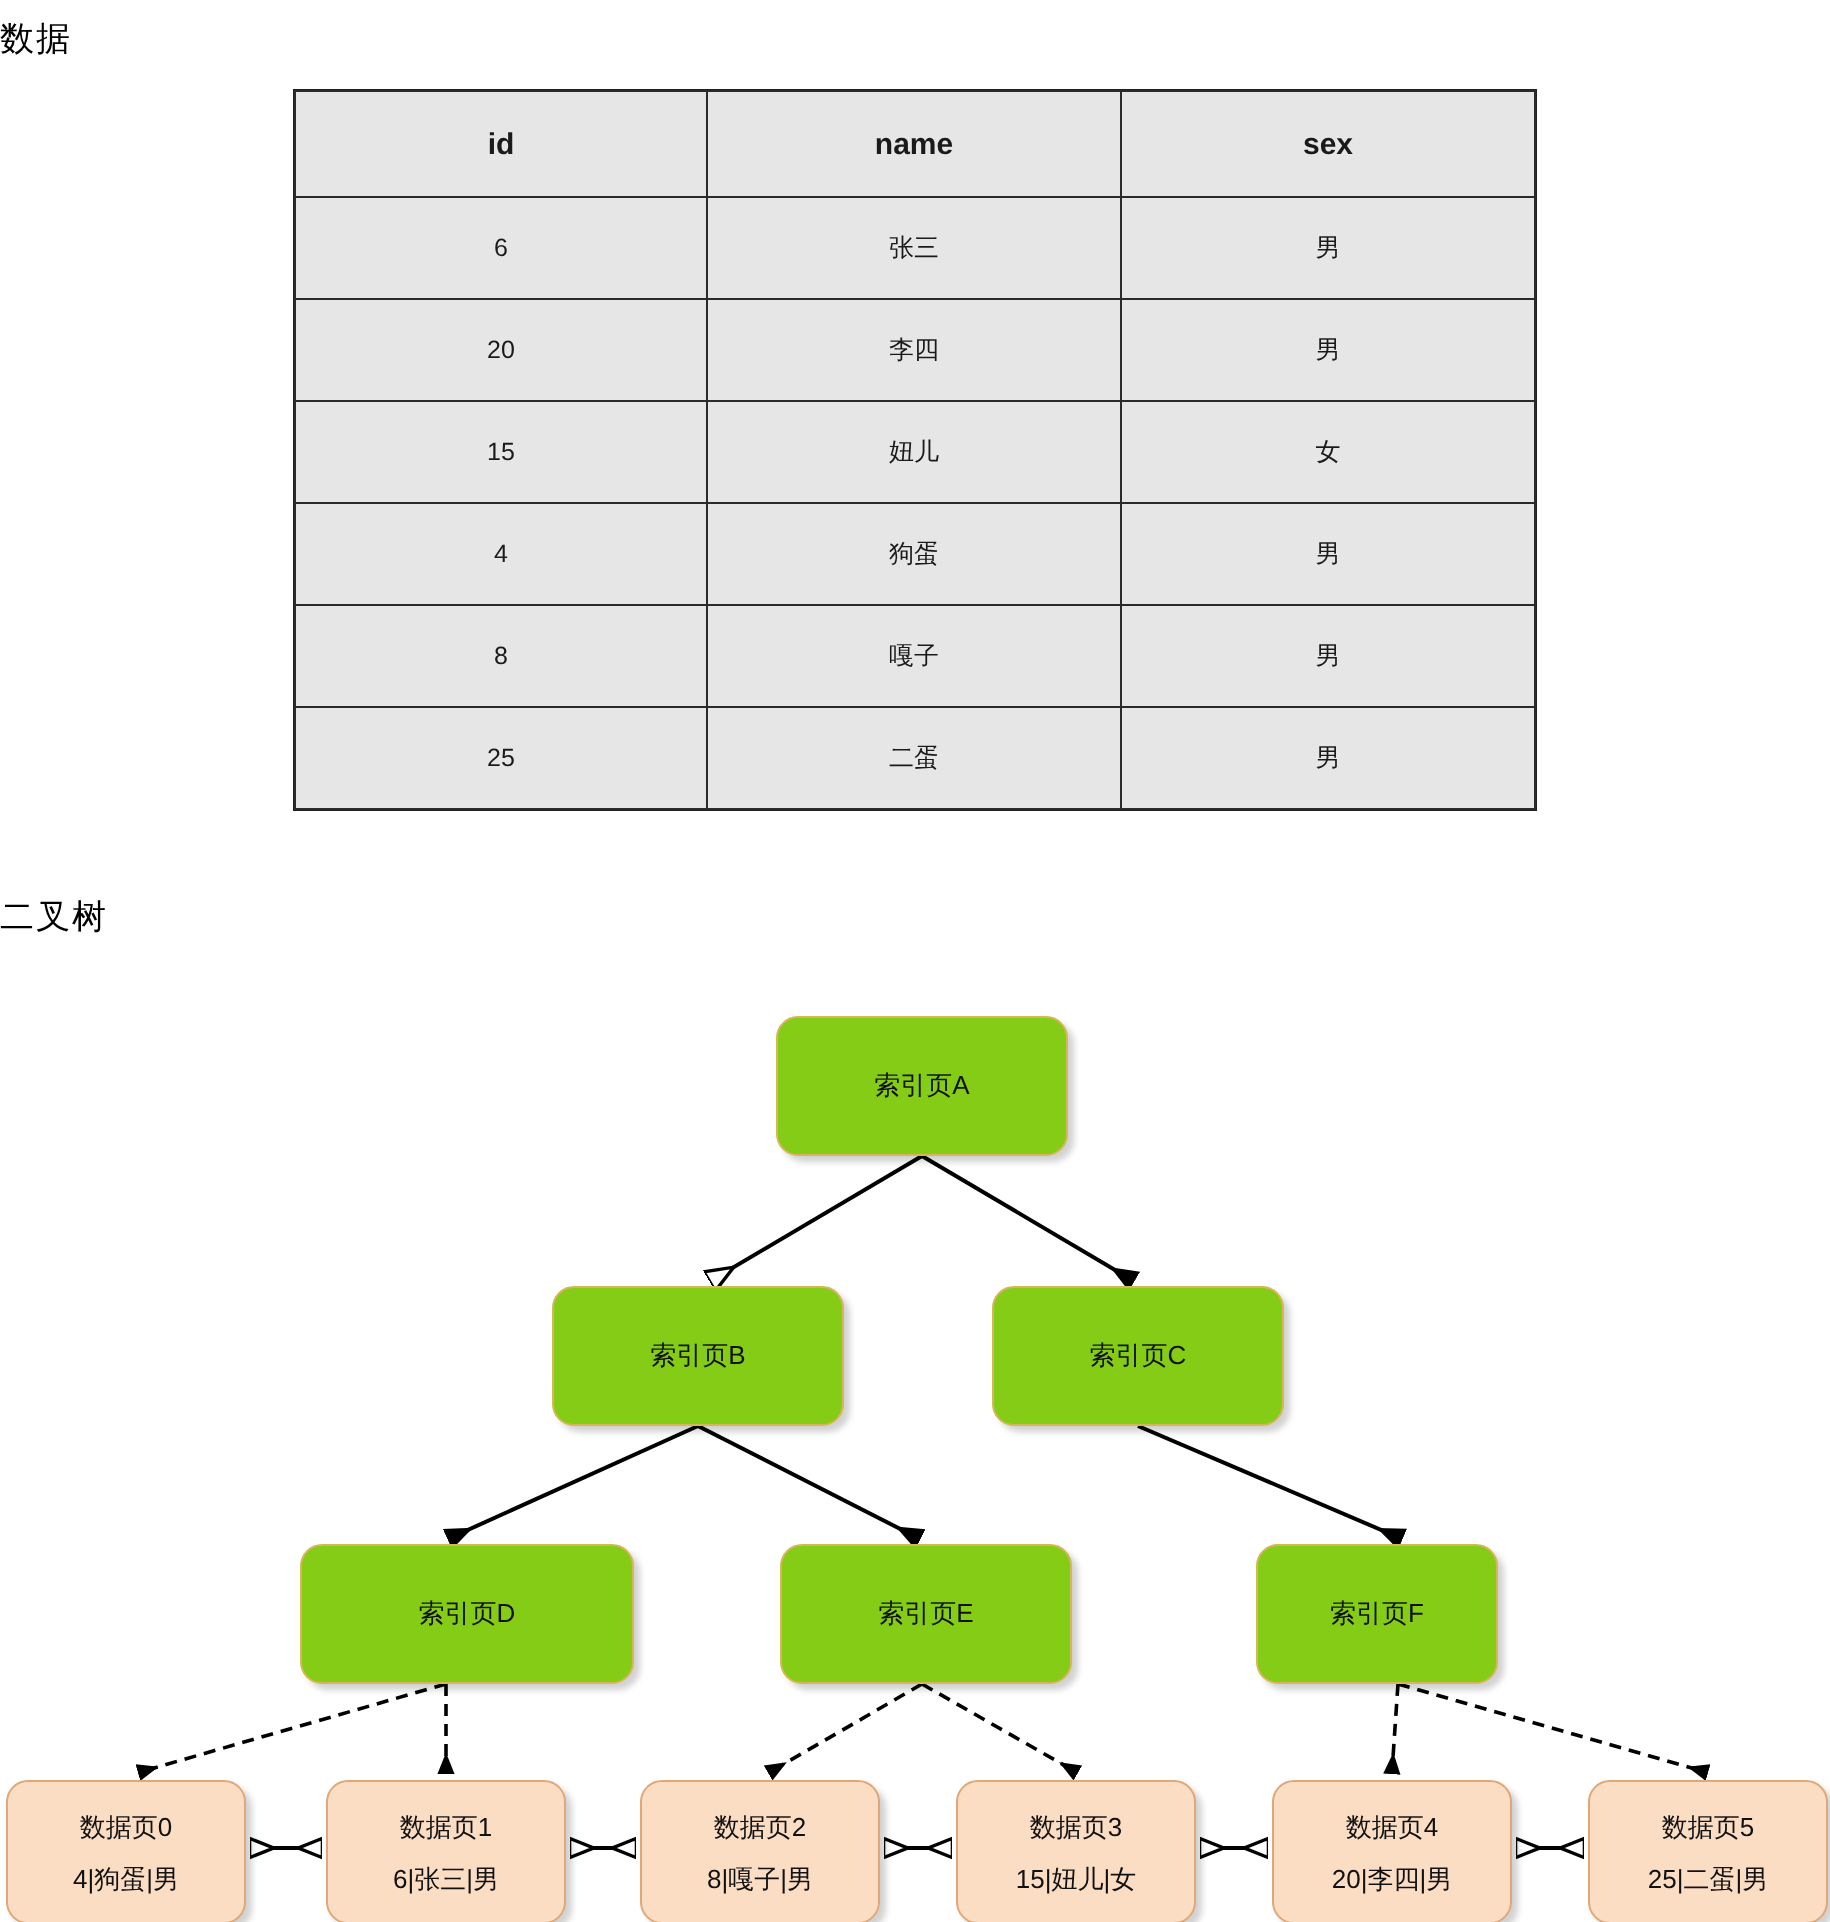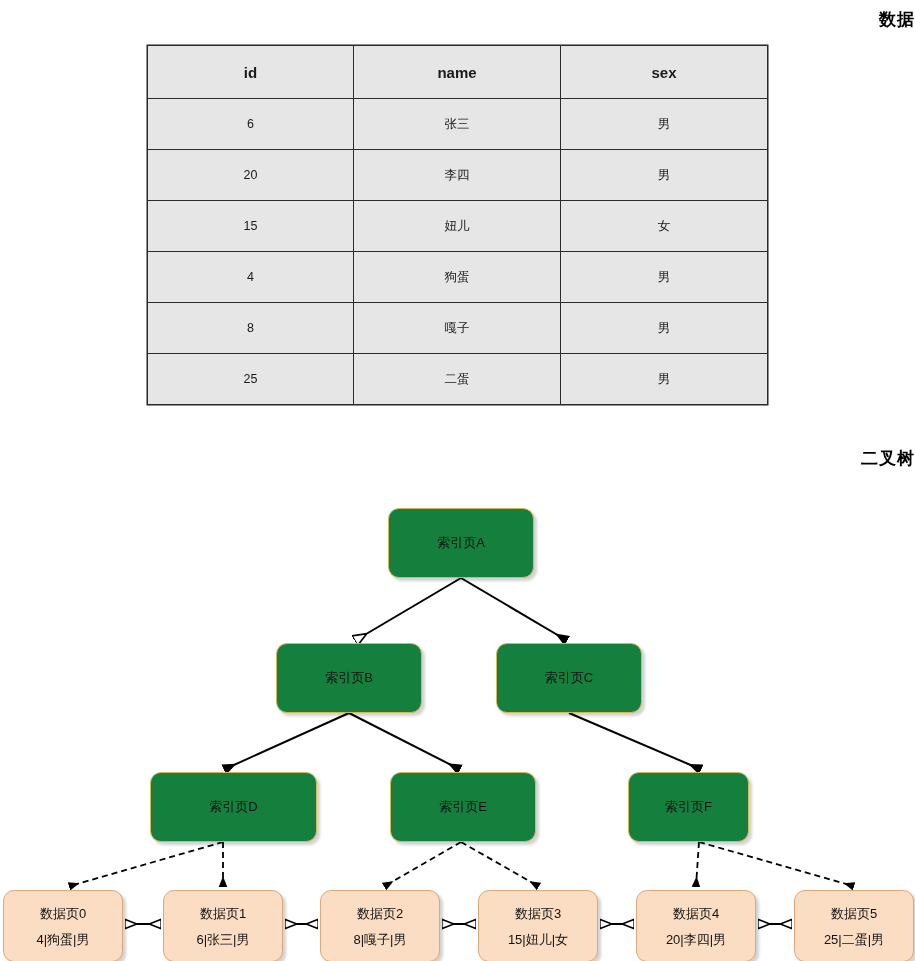--- a/index.html
+++ b/index.html
@@ -13,23 +13,23 @@
     position: relative;
     overflow: hidden;
     font-family: "Liberation Sans", "DejaVu Sans", sans-serif;
     color: #000000;
   }
 
   
   .section-title {
     position: absolute;
     width: 100%;
-    text-align: right;
+    text-align: left;
     font-size: 17px;
-    font-weight: bold;
+    font-weight: normal;
     letter-spacing: 1px;
     color: #000;
   }
   #title-data { top: 8px; left: 0; }
   #title-tree { top: 447px; left: 0; }
 
   
   .data-table {
     position: absolute;
     left: 147px;
@@ -78,21 +78,21 @@
     display: flex;
     flex-direction: column;
     align-items: center;
     justify-content: center;
     font-size: 13px;
     color: #111;
     box-shadow: 3px 3px 3px rgba(0,0,0,0.18);
     text-align: center;
   }
   .node.index {
-    background: #15803d;
+    background: #84cc16;
     border-color: #d6b656;
   }
   .node.leaf {
     background: #fbddc4;
     border-color: #e0a878;
     gap: 11px;
     padding-top: 2px;
   }
   .node .line1, .node .line2 {
     line-height: 1.1;

